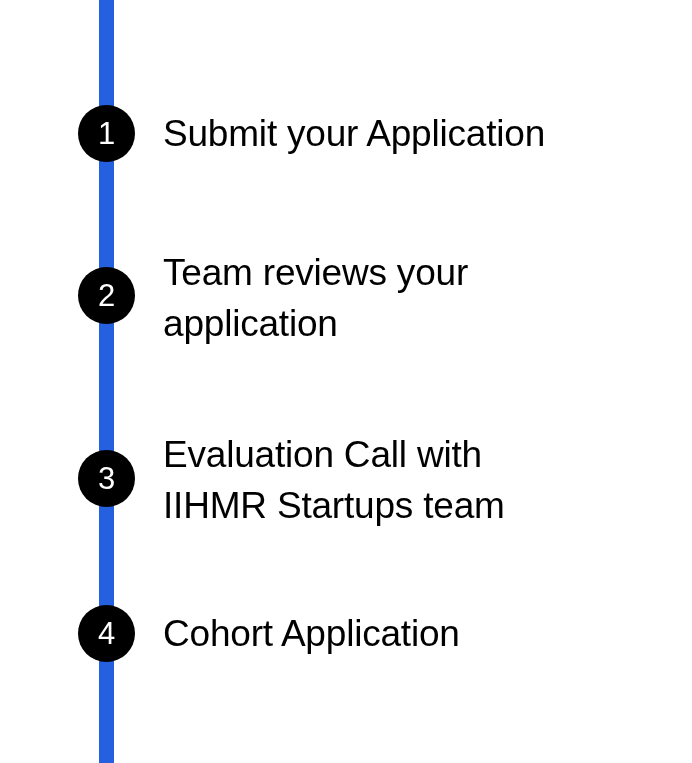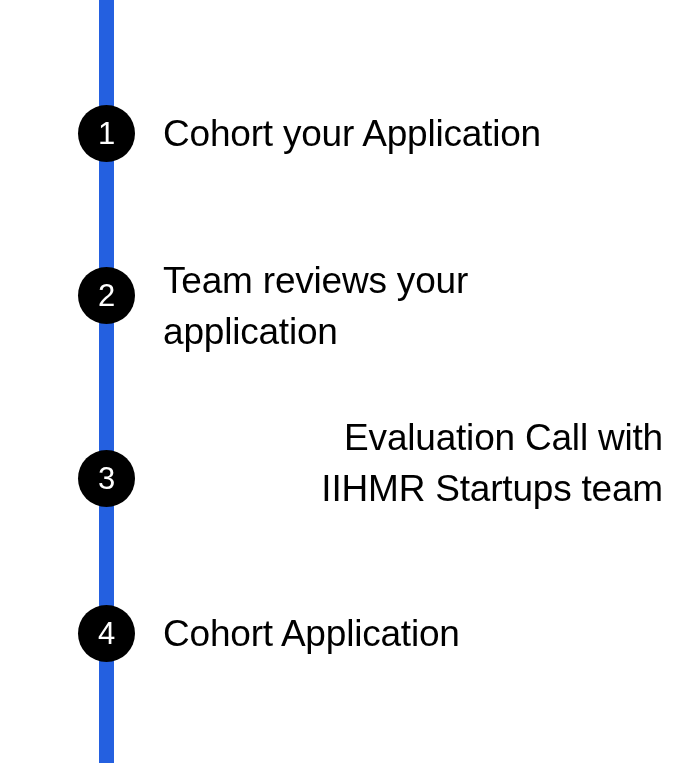--- a/index.html
+++ b/index.html
@@ -69,40 +69,40 @@
     line-height: 51px;
     letter-spacing: -0.2px;
     white-space: pre-line;
   }
 
   
   #step-1 .step-marker { top: 105px; }
   #step-1 .step-label  { top: 108px; }
 
   #step-2 .step-marker { top: 267px; }
-  #step-2 .step-label  { top: 255px; }
+  #step-2 .step-label  { top: 247px; }
 
   #step-3 .step-marker { top: 450px; }
-  #step-3 .step-label  { top: 412px; text-align: right; }
+  #step-3 .step-label  { top: 429px; }
 
   #step-4 .step-marker { top: 605px; }
   #step-4 .step-label  { top: 608px; }
 </style>
 </head>
 <body>
 
 <div id="timeline-figure">
 
   <div id="timeline-rail"></div>
 
   <div class="step" id="step-1">
     <div class="step-marker">
       <span class="step-number">1</span>
     </div>
-    <div class="step-label">Cohort your Application</div>
+    <div class="step-label">Submit your Application</div>
   </div>
 
   <div class="step" id="step-2">
     <div class="step-marker">
       <span class="step-number">2</span>
     </div>
     <div class="step-label">Team reviews your
 application</div>
   </div>
 

